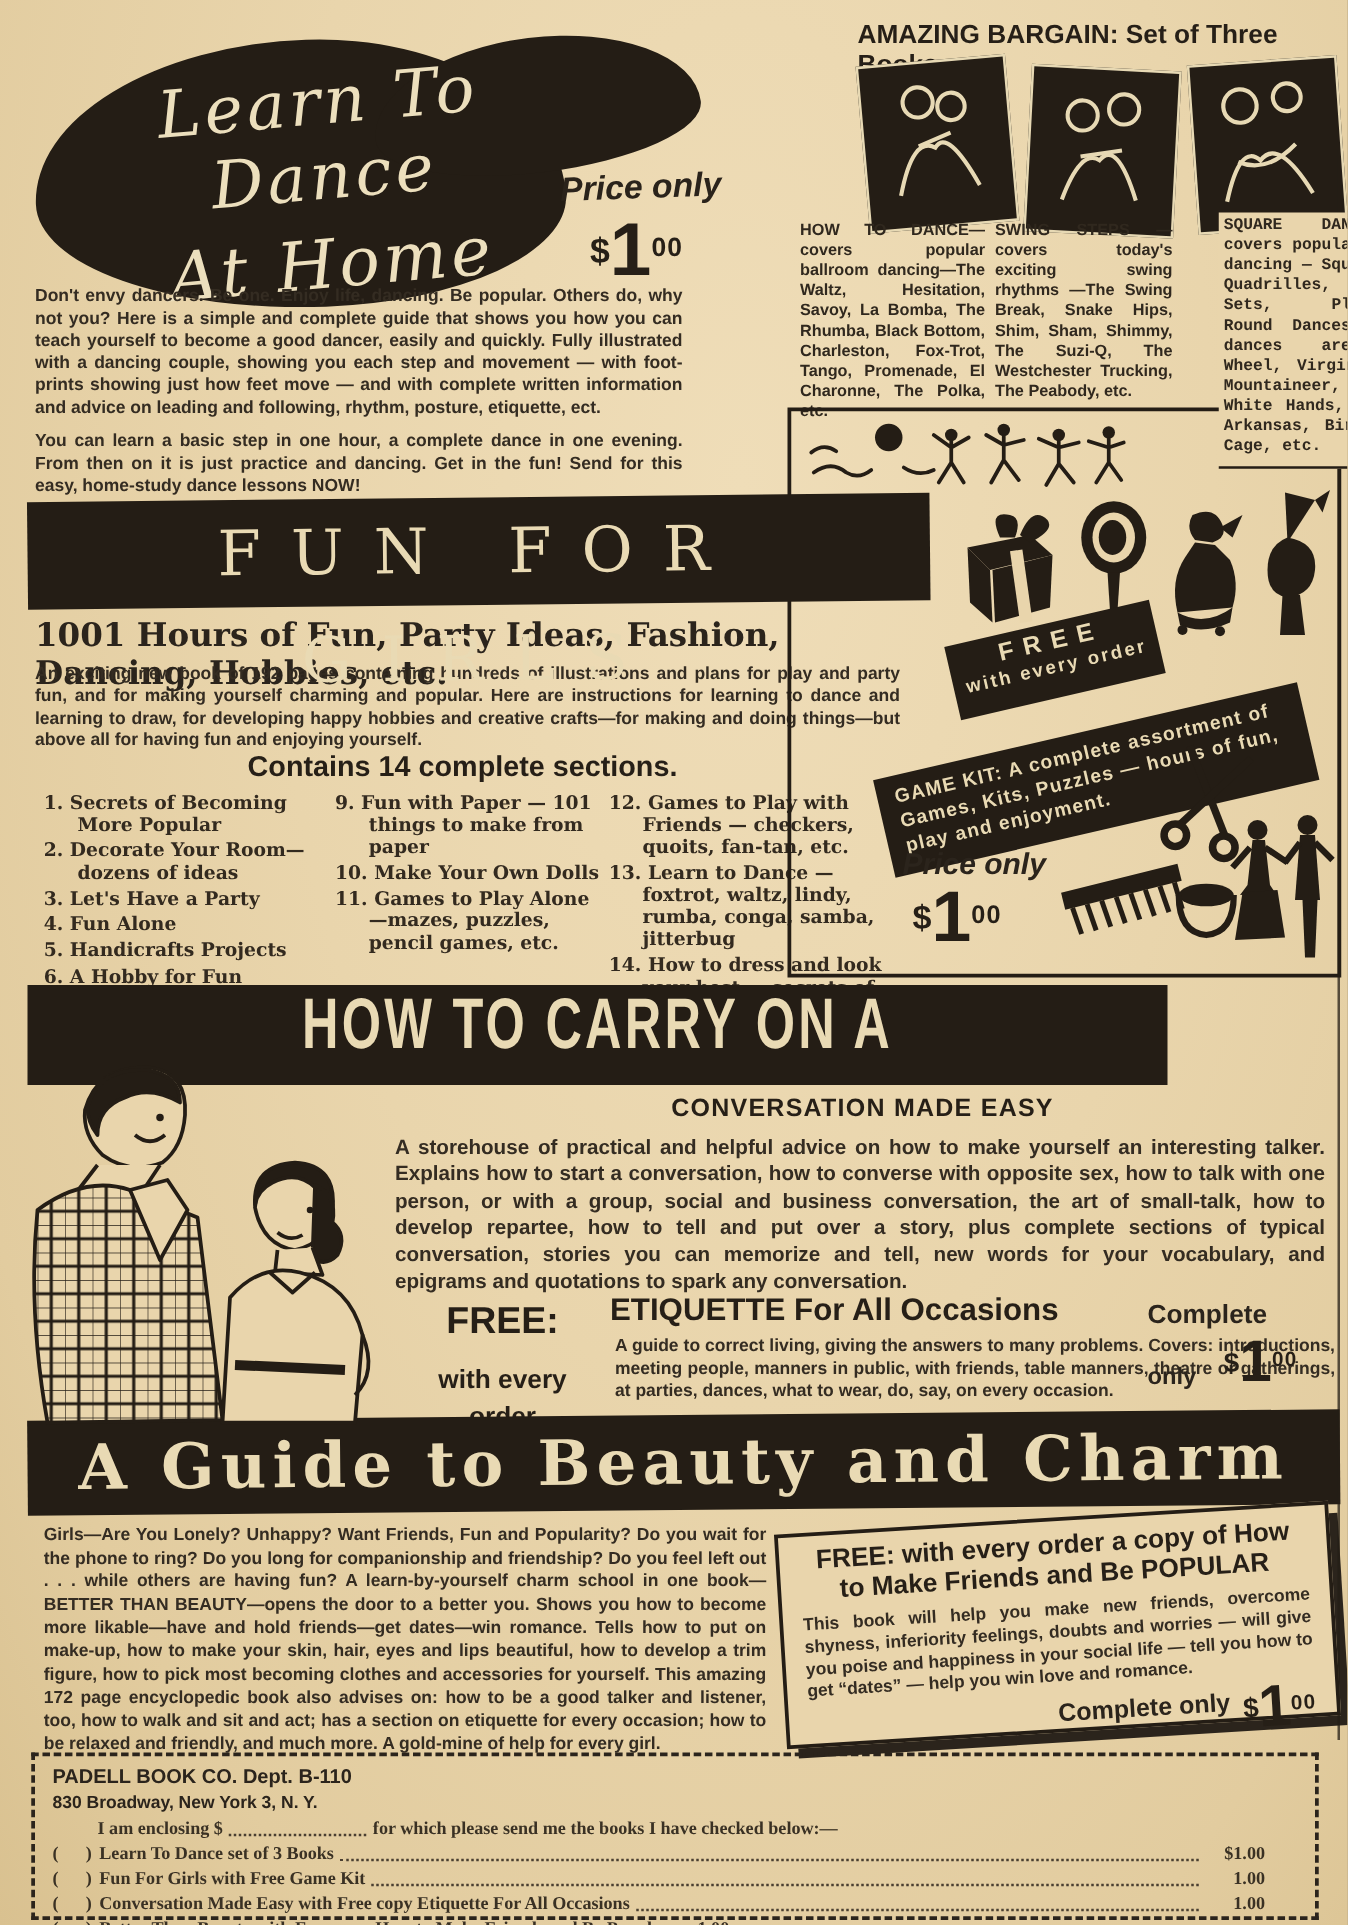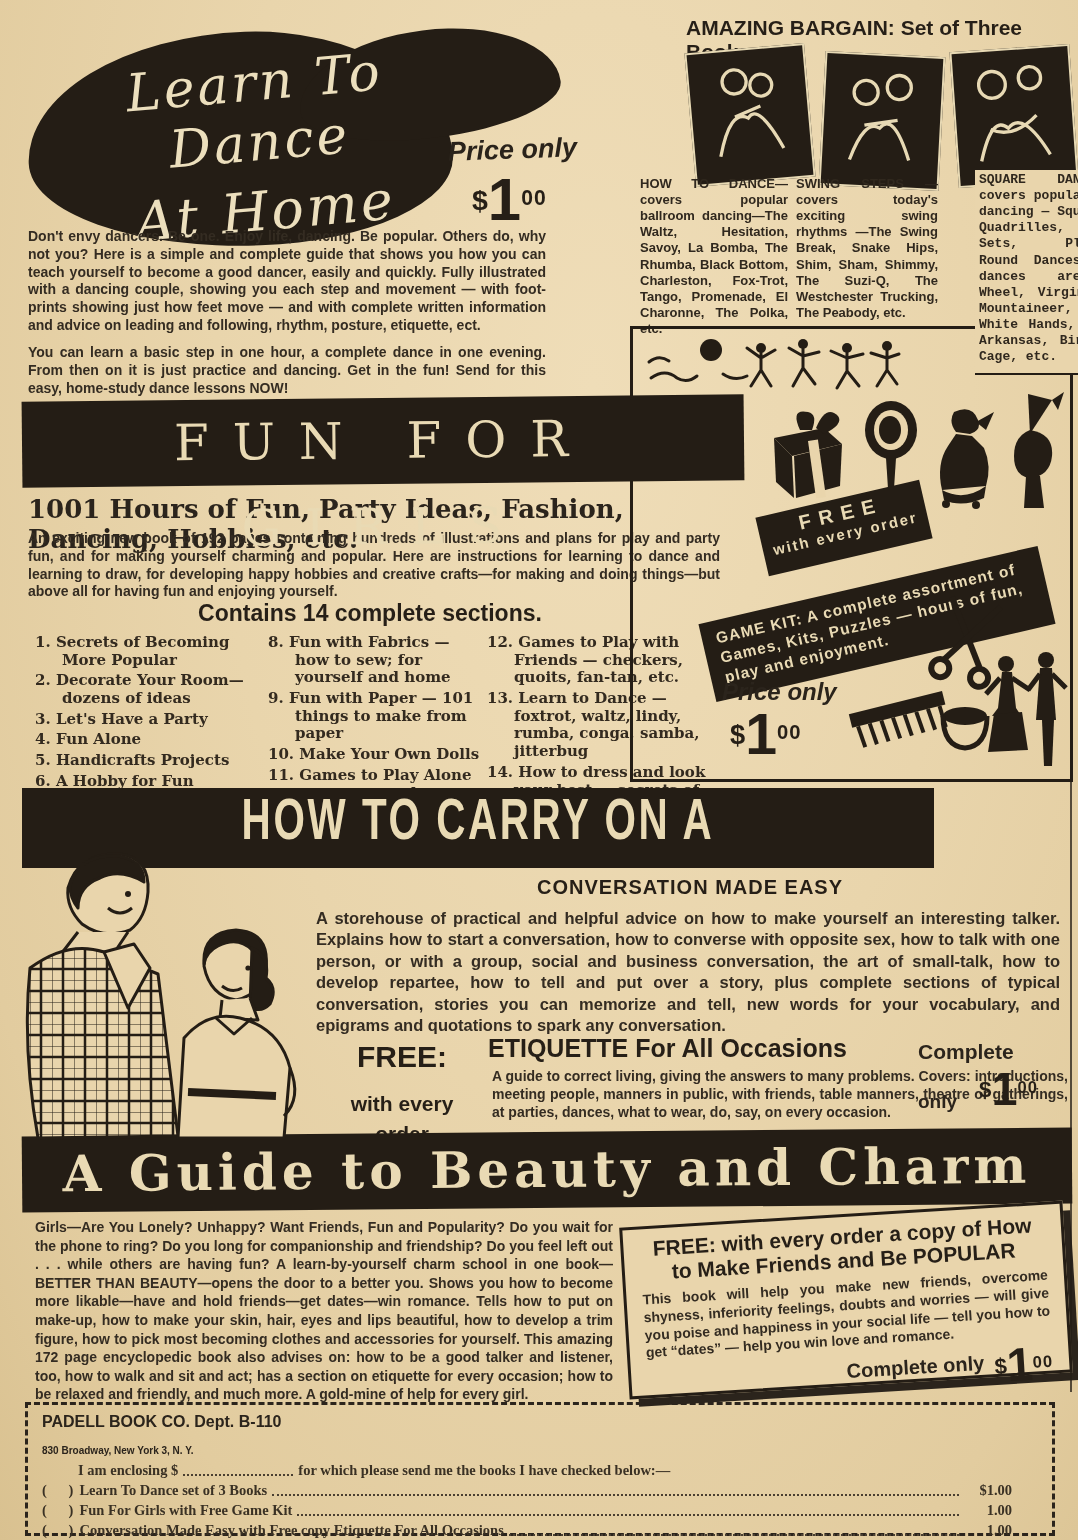--- a/index.html
+++ b/index.html
@@ -208,21 +208,20 @@
   <div class="abs" style="left:35px;top:634px;width:228px;">
     <div class="li">1. Secrets of Becoming More Popular</div>
     <div class="li">2. Decorate Your Room—dozens of ideas</div>
     <div class="li">3. Let's Have a Party</div>
     <div class="li">4. Fun Alone</div>
     <div class="li">5. Handicrafts Projects</div>
     <div class="li">6. A Hobby for Fun</div>
     <div class="li">7. Magic for Girls</div>
   </div>
   <div class="abs" style="left:268px;top:634px;width:212px;">
-    <div class="li">8. Fun with Fabrics — how to sew; for yourself and home</div>
     <div class="li">9. Fun with Paper — 101 things to make from paper</div>
     <div class="li">10. Make Your Own Dolls</div>
     <div class="li">11. Games to Play Alone—mazes, puzzles, pencil games, etc.</div>
   </div>
   <div class="abs" style="left:487px;top:634px;width:225px;">
     <div class="li">12. Games to Play with Friends — checkers, quoits, fan-tan, etc.</div>
     <div class="li">13. Learn to Dance — foxtrot, waltz, lindy, rumba, conga, samba, jitterbug</div>
     <div class="li">14. How to dress and look your best — secrets of smart fashion</div>
   </div>
 
@@ -295,21 +294,21 @@
         <span class="ds">$</span><span class="num">1</span><span class="cents">00</span>
       </span>
     </div>
   </div>
 
   <div class="abs" style="left:25px;top:1402px;width:1030px;height:134px;border:3px dashed #2b241c;padding:8px 40px 4px 14px;box-sizing:border-box;">
     <div style="font-weight:bold;font-size:16px;color:#2b241c;">
       <span>PADELL BOOK CO. Dept.</span>
       <span style="font-size:16px;">B-110</span>
     </div>
-    <div style="font-weight:bold;font-size:10px;color:#2b241c;margin-top:14px;">830 Broadway, New York 3, N. Y.</div>
+    <div style="font-weight:bold;font-size:14px;color:#2b241c;margin-top:2px;">830 Broadway, New York 3, N. Y.</div>
 
     <div class="couponrow" style="margin-top:6px;padding-left:36px;">
       <span>I am enclosing $</span>
       <span class="leader" style="flex:0 0 110px;"></span>
       <span>for which please send me the books I have checked below:—</span>
     </div>
 
     <div class="couponrow">
       <span class="cbox">(      )</span>
       <span style="margin-left:6px;">Learn To Dance set of 3 Books</span>

